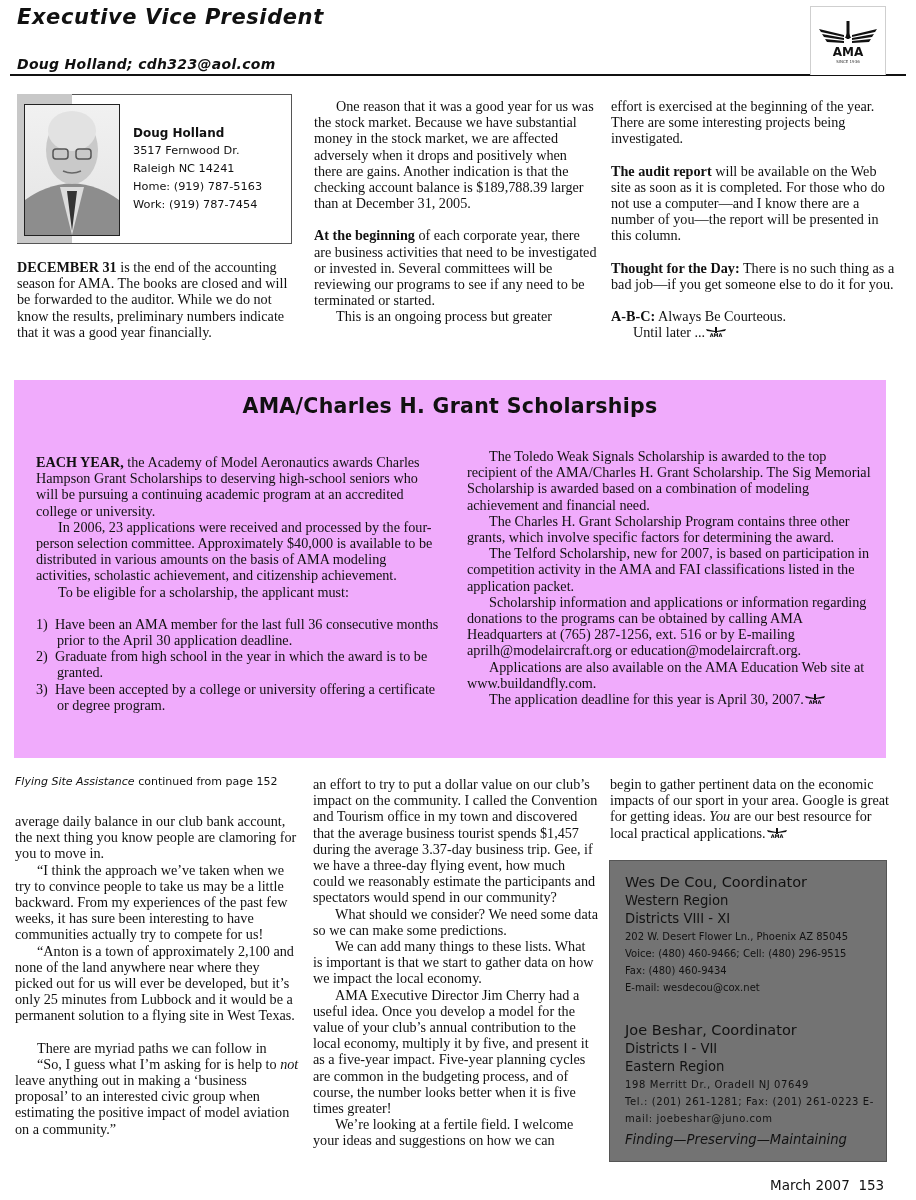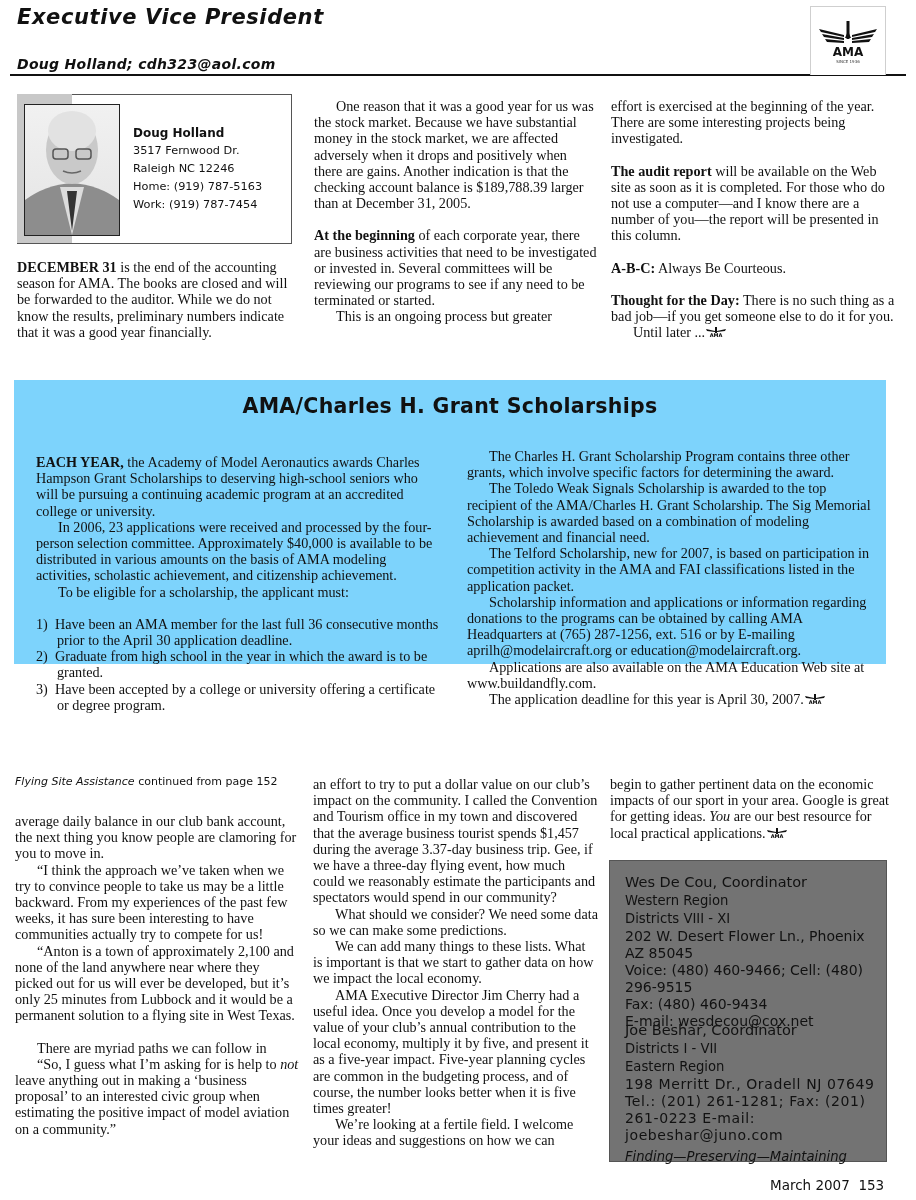--- a/index.html
+++ b/index.html
@@ -20,29 +20,29 @@
   #profile-details { position: absolute; left: 133px; top: 124px; font-family: "DejaVu Sans", sans-serif; font-size: 11.3px; line-height: 18px; }
   #profile-details .name { font-weight: bold; font-size: 12px; }
 
   .col { position: absolute; }
   p { margin: 0; }
   .indent { text-indent: 22px; }
   .gap { margin-top: 16px; }
   b { font-weight: bold; }
 
   
-  #scholar-box { position: absolute; left: 14px; top: 380px; width: 872px; height: 284px; background: #7dd3fc; }
+  #scholar-box { position: absolute; left: 14px; top: 380px; width: 872px; height: 378px; background: #f0abfc; }
   #scholar-title { position: absolute; left: 0; width: 872px; top: 14px; text-align: center; font-family: "DejaVu Sans", sans-serif; font-weight: bold; font-size: 20.5px; letter-spacing: 0.3px; }
   .list-item { padding-left: 21px; text-indent: -21px; }
 
   
   #contact-box { position: absolute; left: 609px; top: 860px; width: 276px; height: 300px; border: 1.5px solid #555; background: #737373; font-family: "DejaVu Sans", sans-serif; }
   .c-head { font-size: 14.5px; line-height: 19px; }
   .c-sub { font-size: 13.2px; line-height: 18px; }
-  .c-small { font-size: 14px; line-height: 17px; }
+  .c-small { font-size: 10px; line-height: 17px; }
   .c-tag { font-style: italic; font-size: 13.2px; line-height: 20px; margin-top: 3px; }
 
   #folio { position: absolute; left: 770px; top: 1177px; font-family: "DejaVu Sans", sans-serif; font-size: 13.5px; }
   .ama-mark { display: inline-block; vertical-align: baseline; }
 </style>
 </head>
 <body>
 
 <div id="header-title">Executive Vice President</div>
 <div id="header-author">Doug Holland; cdh323@aol.com</div>
@@ -74,60 +74,60 @@
     <ellipse cx="47" cy="45" rx="26" ry="34" fill="#c9c9c9"></ellipse>
     <ellipse cx="47" cy="26" rx="24" ry="20" fill="#e2e2e2"></ellipse>
     <rect x="28" y="44" width="15" height="10" rx="3" fill="none" stroke="#555" stroke-width="1.5"></rect>
     <rect x="51" y="44" width="15" height="10" rx="3" fill="none" stroke="#555" stroke-width="1.5"></rect>
     <path d="M38 66 Q47 70 56 66" stroke="#666" stroke-width="1.5" fill="none"></path>
   </svg>
 </div>
 <div id="profile-details">
   <div class="name">Doug Holland</div>
   <div>3517 Fernwood Dr.</div>
-  <div>Raleigh NC 12246</div>
+  <div>Raleigh NC 14241</div>
   <div>Home: (919) 787-5163</div>
   <div>Work: (919) 787-7454</div>
 </div>
 
 <div class="col serif" style="left:17px; top:259px; width:285px;">
   <p><b>DECEMBER 31</b><span> is the end of the accounting season for AMA. The books are closed and will be forwarded to the auditor. While we do not know the results, preliminary numbers indicate that it was a good year financially.</span></p>
 </div>
 
 <div class="col serif" style="left:314px; top:98px; width:283px;">
   <p class="indent">One reason that it was a good year for us was the stock market. Because we have substantial money in the stock market, we are affected adversely when it drops and positively when there are gains. Another indication is that the checking account balance is $189,788.39 larger than at December 31, 2005.</p>
   <p class="gap"><b>At the beginning</b><span> of each corporate year, there are business activities that need to be investigated or invested in. Several committees will be reviewing our programs to see if any need to be terminated or started.</span></p>
   <p class="indent">This is an ongoing process but greater</p>
 </div>
 
 <div class="col serif" style="left:611px; top:98px; width:285px;">
   <p>effort is exercised at the beginning of the year. There are some interesting projects being investigated.</p>
   <p class="gap"><b>The audit report</b><span> will be available on the Web site as soon as it is completed. For those who do not use a computer—and I know there are a number of you—the report will be presented in this column.</span></p>
+  <p class="gap"><b>Thought for the Day:</b><span> There is no such thing as a bad job—if you get someone else to do it for you.</span></p>
   <p class="gap"><b>A-B-C:</b><span> Always Be Courteous.</span></p>
-  <p class="gap"><b>Thought for the Day:</b><span> There is no such thing as a bad job—if you get someone else to do it for you.</span></p>
   <p class="indent"><span>Until later ...</span><svg class="ama-mark" width="22" height="10" viewBox="0 0 22 10">
         <path d="M1 2 L10 4 L10 5 L2 4 Z M21 2 L12 4 L12 5 L20 4 Z M10 0 L12 0 L12 6 L10 6 Z" fill="#111"></path>
         <text x="11" y="10" text-anchor="middle" font-size="5" font-weight="bold" font-family="DejaVu Sans, sans-serif">AMA</text>
       </svg></p>
 </div>
 
 <div id="scholar-box">
   <div id="scholar-title">AMA/Charles H. Grant Scholarships</div>
   <div class="col serif" style="left:22px; top:74px; width:405px;">
     <p><b>EACH YEAR,</b><span> the Academy of Model Aeronautics awards Charles Hampson Grant Scholarships to deserving high-school seniors who will be pursuing a continuing academic program at an accredited college or university.</span></p>
     <p class="indent">In 2006, 23 applications were received and processed by the four-person selection committee. Approximately $40,000 is available to be distributed in various amounts on the basis of AMA modeling activities, scholastic achievement, and citizenship achievement.</p>
     <p class="indent">To be eligible for a scholarship, the applicant must:</p>
     <div style="height:16px;"></div>
     <p class="list-item">1)&nbsp; Have been an AMA member for the last full 36 consecutive months prior to the April 30 application deadline.</p>
     <p class="list-item">2)&nbsp; Graduate from high school in the year in which the award is to be granted.</p>
     <p class="list-item">3)&nbsp; Have been accepted by a college or university offering a certificate or degree program.</p>
   </div>
   <div class="col serif" style="left:453px; top:68px; width:405px;">
+    <p class="indent">The Toledo Weak Signals Scholarship is awarded to the top recipient of the AMA/Charles H. Grant Scholarship. The Sig Memorial Scholarship is awarded based on a combination of modeling achievement and financial need.</p>
     <p class="indent">The Charles H. Grant Scholarship Program contains three other grants, which involve specific factors for determining the award.</p>
-    <p class="indent">The Toledo Weak Signals Scholarship is awarded to the top recipient of the AMA/Charles H. Grant Scholarship. The Sig Memorial Scholarship is awarded based on a combination of modeling achievement and financial need.</p>
     <p class="indent">The Telford Scholarship, new for 2007, is based on participation in competition activity in the AMA and FAI classifications listed in the application packet.</p>
     <p class="indent">Scholarship information and applications or information regarding donations to the programs can be obtained by calling AMA Headquarters at (765) 287-1256, ext. 516 or by E-mailing aprilh@modelaircraft.org or education@modelaircraft.org.</p>
     <p class="indent">Applications are also available on the AMA Education Web site at www.buildandfly.com.</p>
     <p class="indent"><span>The application deadline for this year is April 30, 2007.</span><svg class="ama-mark" width="22" height="10" viewBox="0 0 22 10">
           <path d="M1 2 L10 4 L10 5 L2 4 Z M21 2 L12 4 L12 5 L20 4 Z M10 0 L12 0 L12 6 L10 6 Z" fill="#111"></path>
           <text x="11" y="10" text-anchor="middle" font-size="5" font-weight="bold" font-family="DejaVu Sans, sans-serif">AMA</text>
         </svg></p>
   </div>
 </div>
 

